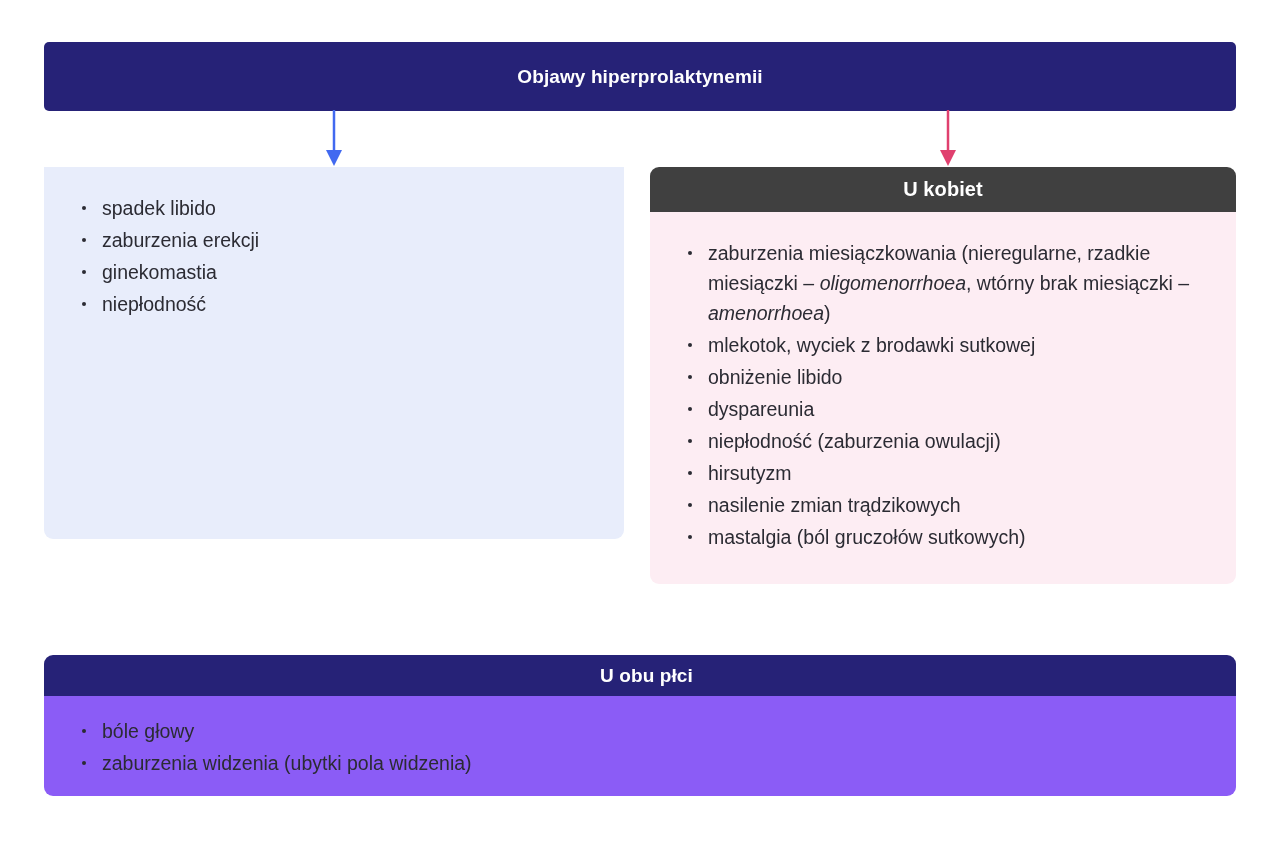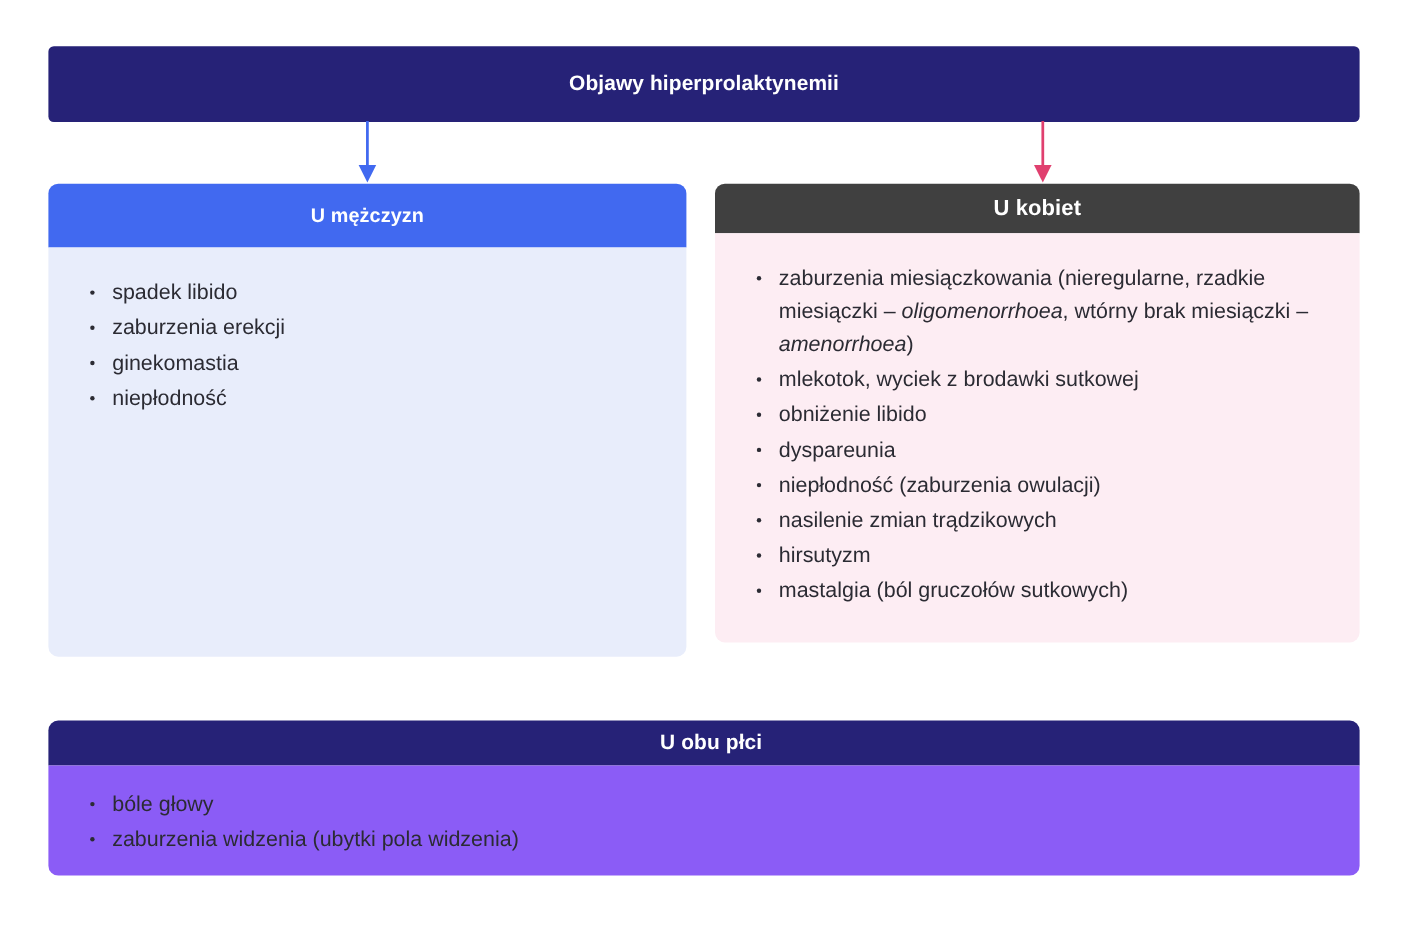--- a/index.html
+++ b/index.html
@@ -174,23 +174,20 @@
   </div>
 
   <div class="connector to-female">
     <svg width="24" height="58" viewBox="0 0 24 58" aria-hidden="true">
       <line x1="12" y1="0" x2="12" y2="42" stroke="#e0406f" stroke-width="2.5"></line>
       <polygon points="12,56 4,40 20,40" fill="#e0406f"></polygon>
     </svg>
   </div>
 
   <div class="panel col-male">
-    <div class="panel-header">
-      <span>U mężczyzn</span>
-    </div>
     <div class="panel-body">
       <ul class="symptom-list" id="male-list">
           <li>spadek libido</li>
           <li>zaburzenia erekcji</li>
           <li>ginekomastia</li>
           <li>niepłodność</li>
         </ul>
     </div>
   </div>
 
@@ -198,22 +195,22 @@
     <div class="panel-header">
       <span>U kobiet</span>
     </div>
     <div class="panel-body">
       <ul class="symptom-list" id="female-list">
           <li><span>zaburzenia miesiączkowania (nieregularne, rzadkie miesiączki – </span><em>oligomenorrhoea</em><span>, wtórny brak miesiączki – </span><em>amenorrhoea</em><span>)</span></li>
           <li><span>mlekotok, wyciek z brodawki sutkowej</span></li>
           <li><span>obniżenie libido</span></li>
           <li><span>dyspareunia</span></li>
           <li><span>niepłodność (zaburzenia owulacji)</span></li>
+          <li><span>hirsutyzm</span></li>
           <li><span>nasilenie zmian trądzikowych</span></li>
-          <li><span>hirsutyzm</span></li>
           <li><span>mastalgia (ból gruczołów sutkowych)</span></li>
         </ul>
     </div>
   </div>
 
   <div class="panel box-both">
     <div class="panel-header">
       <span>U obu płci</span>
     </div>
     <div class="panel-body">

